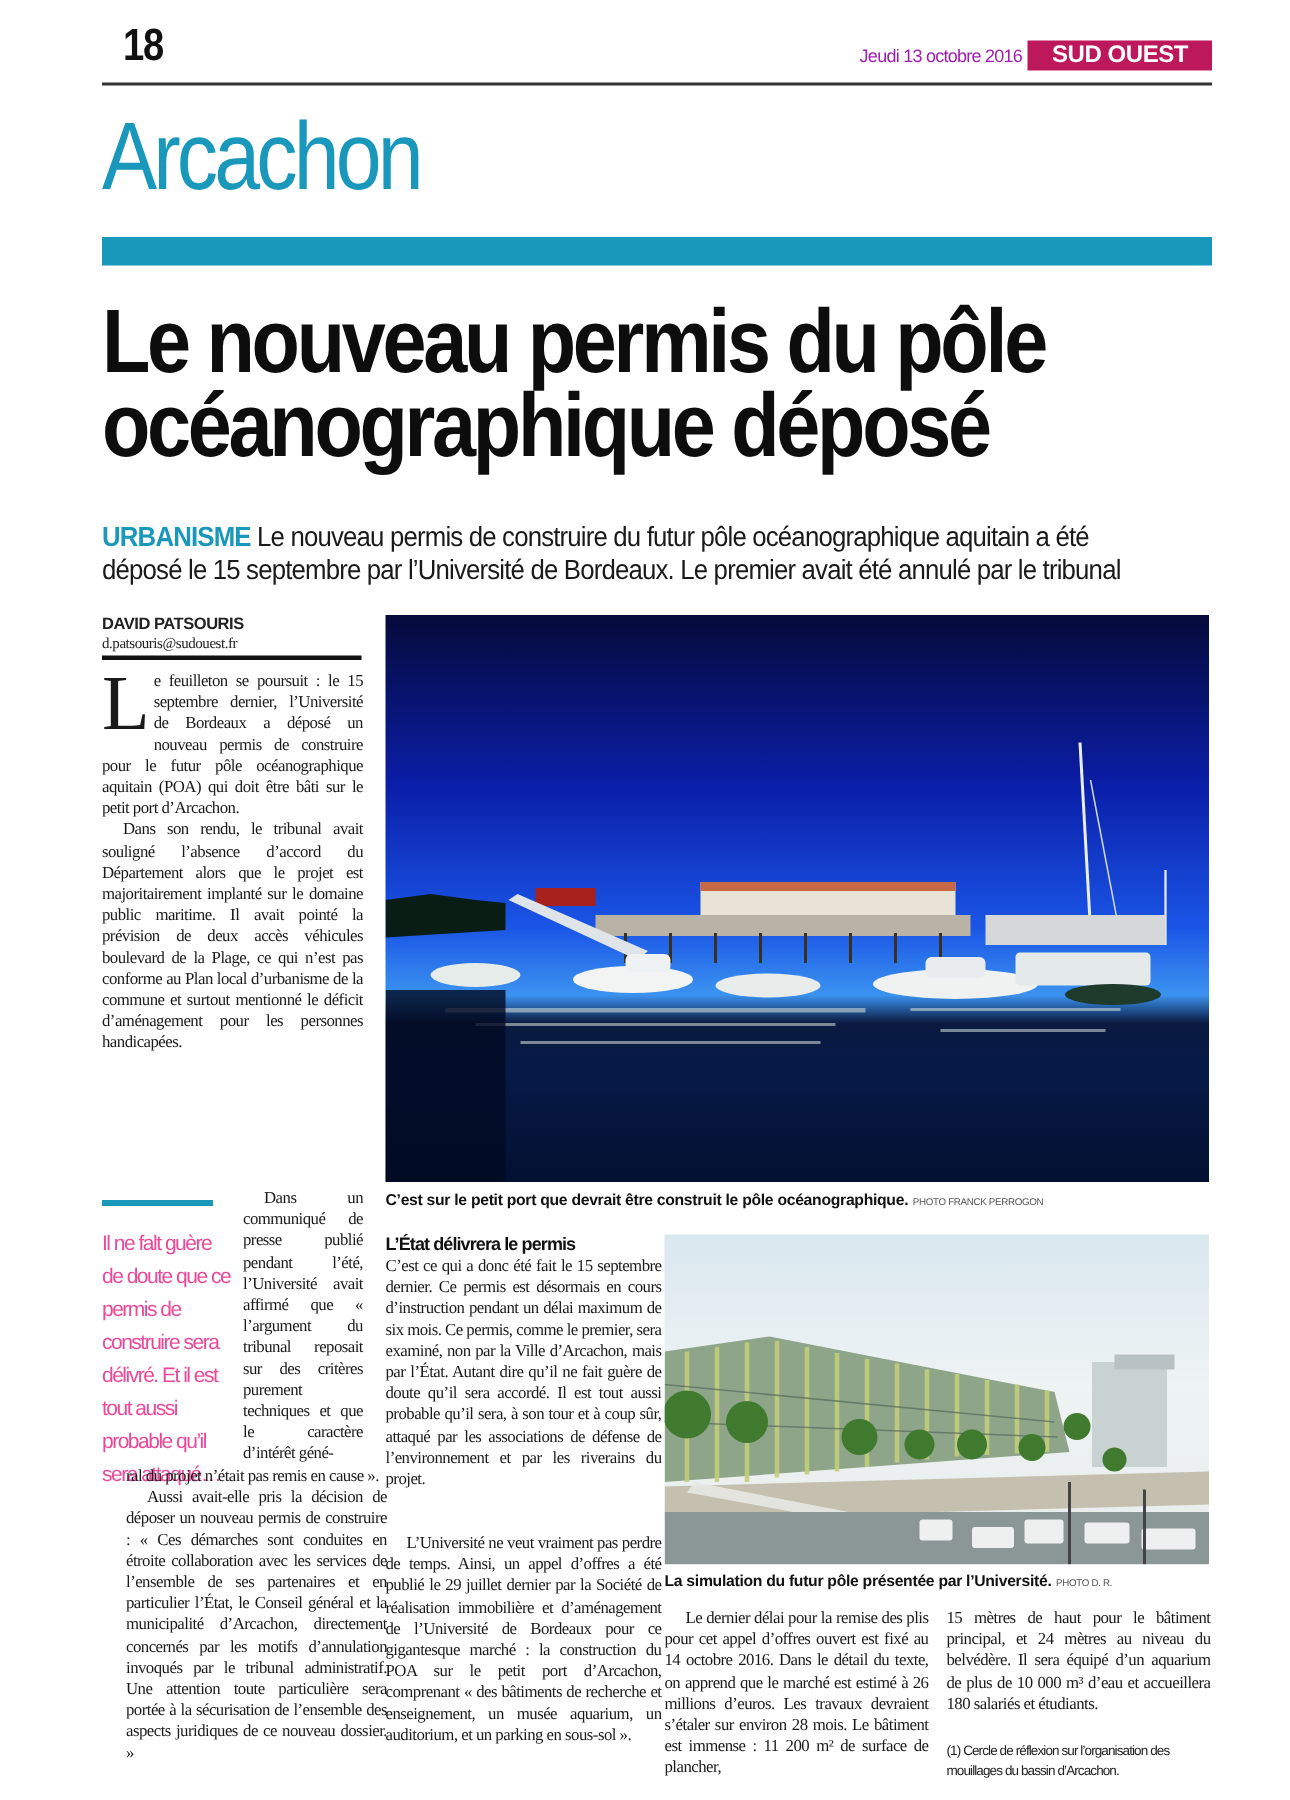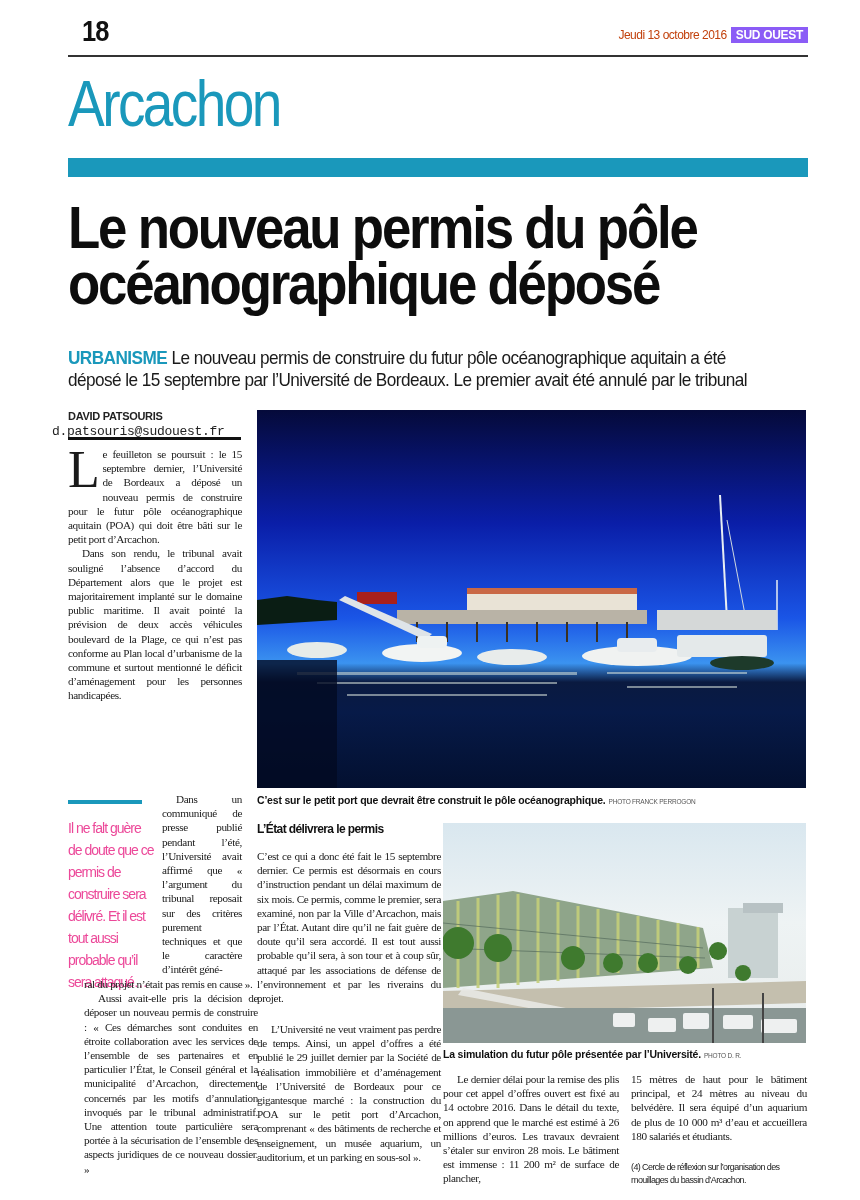--- a/index.html
+++ b/index.html
@@ -1,54 +1,54 @@
 <!DOCTYPE html>
 <html><head>
 <meta charset="utf-8">
 <style>
   * { box-sizing: border-box; margin: 0; padding: 0; }
   html, body { width: 860px; height: 1200px; background: #ffffff; overflow: hidden; }
   body { position: relative; font-family: "Liberation Serif", serif; color: #1a1a1a; }
 
   .page-number { position: absolute; left: 82px; top: 14px; font-family: "Liberation Sans", sans-serif; font-weight: bold; font-size: 30px; letter-spacing: -1px; color: #111; transform: scaleX(0.85); transform-origin: left; }
   .dateline { position: absolute; right: 52px; top: 27px; display: flex; align-items: center; gap: 4px; }
-  .date-text { font-family: "Liberation Sans", sans-serif; font-size: 12px; letter-spacing: -0.5px; color: #c2410c; }
-  .brand { background: #8b5cf6; color: #fff; font-family: "Liberation Sans", sans-serif; font-weight: bold; font-size: 12px; padding: 1px 5px; letter-spacing: -0.3px; }
+  .date-text { font-family: "Liberation Sans", sans-serif; font-size: 12px; letter-spacing: -0.5px; color: #a21caf; }
+  .brand { background: #be185d; color: #fff; font-family: "Liberation Sans", sans-serif; font-weight: bold; font-size: 16px; padding: 1px 16px; letter-spacing: -0.3px; }
   .top-rule { position: absolute; left: 68px; right: 52px; top: 55px; height: 1.5px; background: #333; }
 
   .section-title { position: absolute; left: 68px; top: 72px; font-family: "Liberation Sans", sans-serif; font-size: 64px; color: #1a98bb; letter-spacing: -3px; transform: scaleX(0.86); transform-origin: left; line-height: 1; }
   .section-bar { position: absolute; left: 68px; right: 52px; top: 158px; height: 19px; background: #1a98bb; }
 
   .headline { position: absolute; left: 68px; top: 200px; width: 760px; font-family: "Liberation Sans", sans-serif; font-weight: bold; font-size: 60px; line-height: 56px; color: #0d0d0d; letter-spacing: -2.5px; transform: scaleX(0.88); transform-origin: left; white-space: nowrap; }
 
   .lede { position: absolute; left: 68px; top: 347px; width: 760px; font-family: "Liberation Sans", sans-serif; font-size: 18.5px; line-height: 22px; color: #1a1a1a; letter-spacing: -0.6px; transform: scaleX(0.93); transform-origin: left; white-space: nowrap; }
   .lede .kicker { color: #1a98bb; font-weight: bold; }
 
   .byline { position: absolute; left: 68px; top: 410px; font-family: "Liberation Sans", sans-serif; font-weight: bold; font-size: 11px; color: #222; letter-spacing: -0.3px; }
-  .byline-email { position: absolute; left: 52px; top: 424px; font-family: Liberation Mono, monospace; font-size: 13px; color: #222; letter-spacing: -0.3px; }
+  .byline-email { position: absolute; left: 68px; top: 424px; font-family: Liberation Serif, serif; font-size: 10px; color: #222; letter-spacing: -0.3px; }
   .byline-rule { position: absolute; left: 68px; top: 437px; width: 173px; height: 3px; background: #111; }
 
   .col { position: absolute; font-size: 11.2px; line-height: 14.2px; text-align: justify; hyphens: auto; letter-spacing: -0.35px; color: #1a1a1a; }
   .col p { text-indent: 14px; }
   .col p.no-indent { text-indent: 0; }
   .dropcap { float: left; font-size: 52px; line-height: 42px; padding-right: 3px; margin-top: 2px; font-family: "Liberation Serif", serif; }
 
   .col-1a { left: 68px; top: 447px; width: 174px; }
 
   .pull-bar { position: absolute; left: 68px; top: 800px; width: 74px; height: 4px; background: #1a98bb; }
   .pullquote { position: absolute; left: 68px; top: 817px; width: 86px; font-family: "Liberation Sans", sans-serif; font-size: 14px; line-height: 22px; letter-spacing: -1px; color: #ec4899; }
   .col-narrow { left: 162px; top: 792px; width: 80px; text-align: justify; }
   .col-1c { left: 68px; top: 977px; width: 174px; margin-left: 16px; }
 
   .photo-main { position: absolute; left: 257px; top: 410px; width: 549px; height: 378px; overflow: hidden; background: linear-gradient(180deg, #050a3a 0%, #0a1ea8 30%, #1a55e6 55%, #3b93f0 67%, #0a1a40 72%, #071a48 80%, #031030 100%); }
   .photo-caption { position: absolute; left: 257px; top: 794px; font-family: "Liberation Sans", sans-serif; font-weight: bold; font-size: 10.5px; color: #111; letter-spacing: -0.2px; white-space: nowrap; }
   .credit { font-weight: normal; font-size: 6.5px; color: #555; letter-spacing: -0.2px; margin-left: 3px; }
 
   .subhead { position: absolute; left: 257px; top: 822px; font-family: Liberation Sans, sans-serif; font-weight: bold; font-size: 12px; letter-spacing: -0.6px; color: #111; }
-  .col-2a { left: 257px; top: 837px; width: 184px; margin-top: 12px; }
+  .col-2a { left: 257px; top: 837px; width: 184px; }
   .col-2b { left: 257px; top: 1022px; width: 184px; }
 
   .photo-sim { position: absolute; left: 443px; top: 823px; width: 363px; height: 220px; overflow: hidden; background: linear-gradient(180deg, #d9e7ef 0%, #eef3f4 45%, #e8eceb 100%); }
   .sim-caption { position: absolute; left: 443px; top: 1048px; font-family: "Liberation Sans", sans-serif; font-weight: bold; font-size: 10.5px; color: #111; letter-spacing: -0.2px; white-space: nowrap; }
 
   .col-3a { left: 443px; top: 1072px; width: 176px; }
   .col-3b { left: 631px; top: 1072px; width: 176px; }
   .footnote { position: absolute; left: 631px; top: 1161px; width: 176px; font-family: "Liberation Sans", sans-serif; font-size: 9px; line-height: 13px; letter-spacing: -0.6px; color: #222; }
 </style>
 </head>
@@ -205,13 +205,13 @@
 <div class="sim-caption">
   <span>La simulation du futur pôle présentée par l’Université.</span><span class="credit">PHOTO D. R.</span>
 </div>
 
 <div class="col col-3a">
   <p>Le dernier délai pour la remise des plis pour cet appel d’offres ouvert est fixé au 14 octobre 2016. Dans le détail du texte, on apprend que le marché est estimé à 26 millions d’euros. Les travaux devraient s’étaler sur environ 28 mois. Le bâtiment est immense : 11 200 m² de surface de plancher,</p>
 </div>
 <div class="col col-3b">
   <p class="no-indent">15 mètres de haut pour le bâtiment principal, et 24 mètres au niveau du belvédère. Il sera équipé d’un aquarium de plus de 10 000 m³ d’eau et accueillera 180 salariés et étudiants.</p>
 </div>
-<div class="footnote">(4) Cercle de réflexion sur l’organisation des mouillages du bassin d’Arcachon.</div>
+<div class="footnote">(1) Cercle de réflexion sur l’organisation des mouillages du bassin d’Arcachon.</div>
 
 </body></html>

